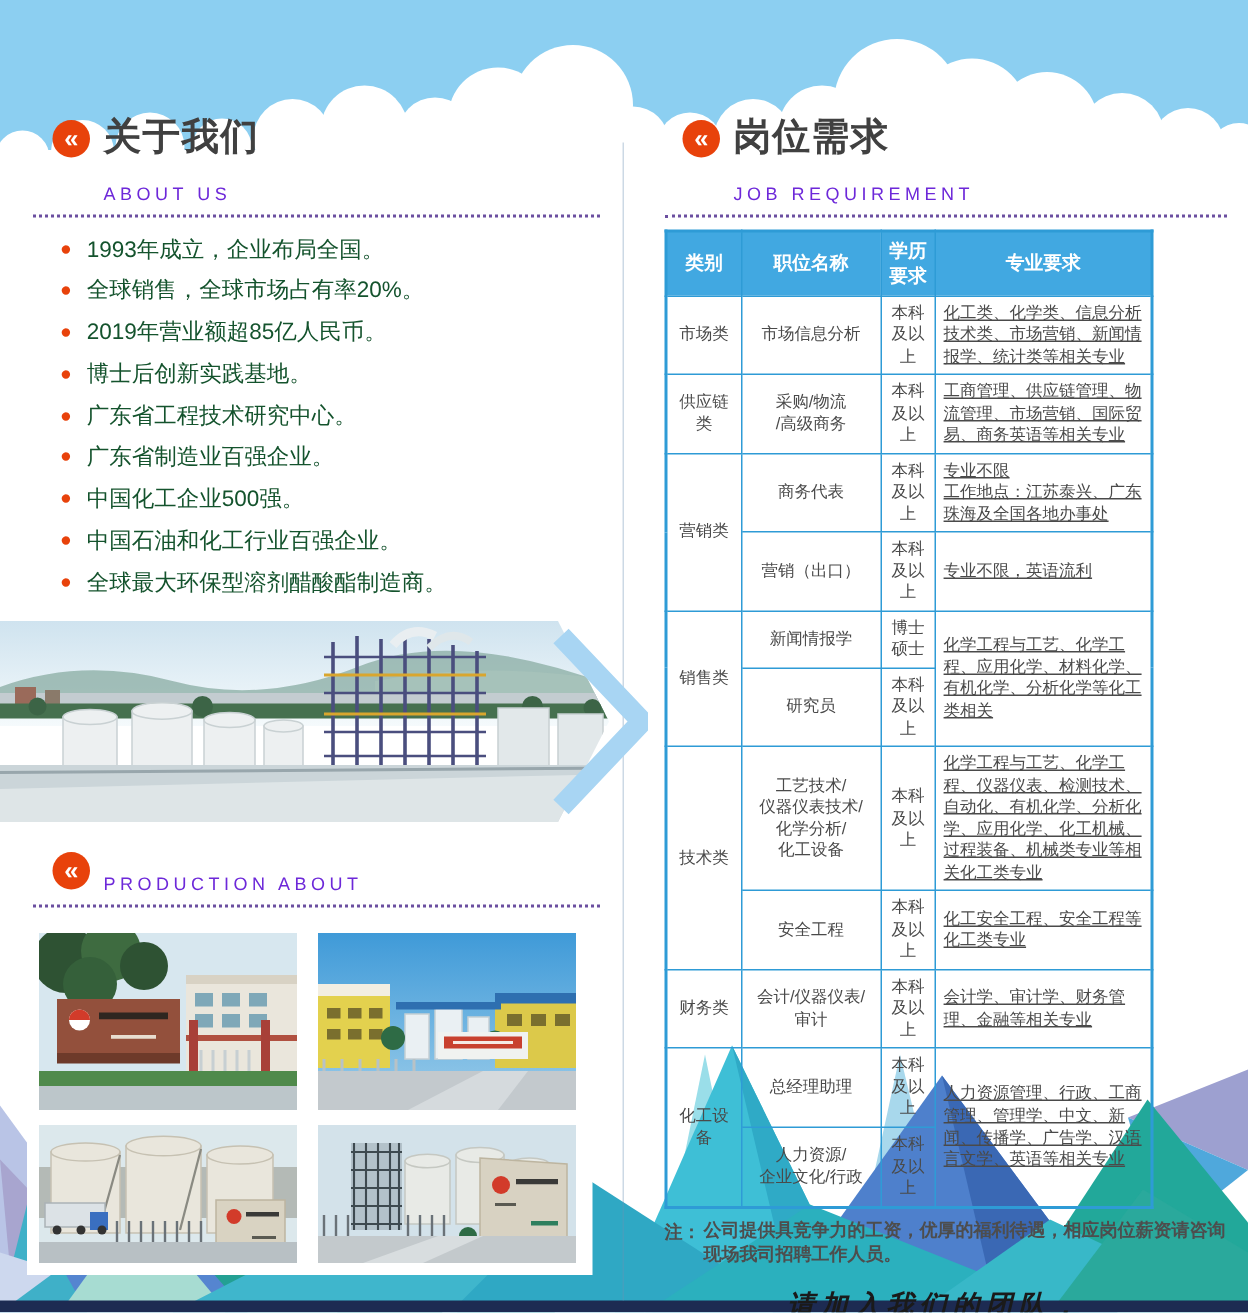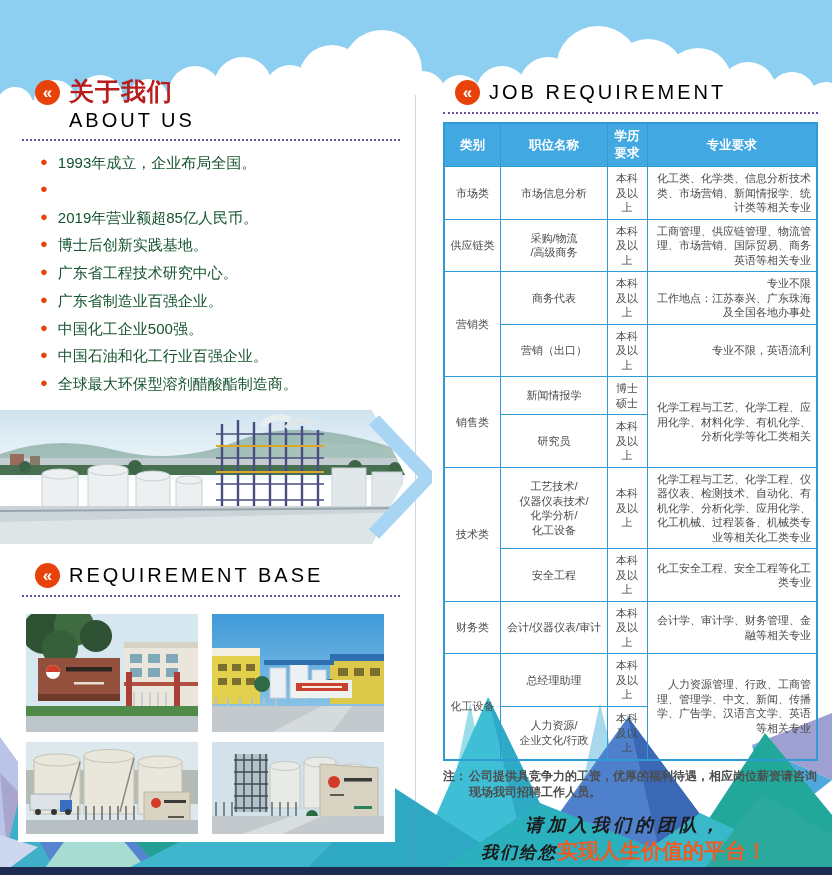--- a/index.html
+++ b/index.html
@@ -14,52 +14,52 @@
   .panel-right{left:416px;}
 
   
   .sec{display:flex;align-items:flex-start;}
   .sec-left{margin-left:35px;}
   .sec-right{margin-left:39px;}
   .marker{width:25px;height:25px;border-radius:50%;background:#E8420B;color:#fff;display:flex;
           align-items:center;justify-content:center;font-size:17px;font-weight:bold;line-height:1;
           flex:0 0 25px;margin-top:2px;}
   .sec-titles{margin-left:9px;}
-  .sec-title{color:#b91c1c;font-size:25px;font-weight:bold;letter-spacing:1px;line-height:1.1;}
-  .sec-sub{color:#000000;font-size:20px;letter-spacing:3px;margin-top:3px;}
+  .sec-title{color:#404040;font-size:25px;font-weight:bold;letter-spacing:1px;line-height:1.1;}
+  .sec-sub{color:#6d28d9;font-size:12px;letter-spacing:3px;margin-top:16px;}
   .divider{border-top:2px dotted #6B4FA0;height:0;}
   .div-left{margin:7px 16px 0 22px;}
   .div-right{margin:7px 14px 0 27px;}
 
   
   .bullets{list-style:none;margin:13px 10px 0 40px;padding:0;}
   .bullets li{display:flex;align-items:flex-start;margin-bottom:10.5px;}
   .dot{color:#E8420B;font-size:13px;line-height:1.3;margin-right:10px;}
   .btxt{color:#14532d;font-size:15px;line-height:1.15;}
 
   
   .panorama{margin-top:7px;width:432px;height:134px;}
 
   .prod-sec{margin-top:13px;}
   .photo-grid{background:#fff;width:361px;margin:9px 0 0 18px;padding:8px;display:grid;
               grid-template-columns:1fr 1fr;gap:10px;}
   .photo-grid svg{display:block;}
 
   
-  .job-table{border-collapse:collapse;margin:8px 14px 0 27px;width:375px;border:2px solid #2E9BD6;padding-left:24px;}
+  .job-table{border-collapse:collapse;margin:8px 14px 0 27px;width:326px;border:2px solid #2E9BD6;padding-left:24px;}
   .job-table th{background:#41A8E1;color:#fff;font-size:12.5px;font-weight:bold;padding:4px 2px;
                 border:1px solid #2E9BD6;}
   .job-table td{border:1px solid #2E9BD6;color:#4A4A4A;font-size:11px;line-height:1.32;
                 padding:4px 5px;white-space:pre-line;}
   .c-cat,.c-pos,.c-deg{text-align:center;margin-left:20px;}
-  .c-major{text-align:right;}
+  .c-major{text-align:left;text-decoration:underline;}
 
   .note{display:flex;margin:7px 14px 0 27px;color:#4D4D4D;font-size:12px;font-weight:600;line-height:1.35;}
   .note-label{flex:0 0 26px;}
-  .note-text{flex:1;}
+  .note-text{flex:1;font-family:Liberation Mono, monospace;}
 
   
   .closing{margin-top:13px;text-align:center;}
   .script{font-family:"DejaVu Serif",serif;font-style:italic;font-weight:bold;color:#1a1a1a;}
   .cl1{font-size:18px;letter-spacing:4px;margin-bottom:0;}
   .cl2{font-size:17px;letter-spacing:2px;margin-bottom:8px;}
   .hl{font-family:"Liberation Sans",sans-serif;font-style:normal;font-weight:bold;color:#F15A22;letter-spacing:0;}
   .hl-2{font-size:21px;}
 </style>
 </head>
@@ -135,20 +135,21 @@
     </div>
     <div class="divider div-left"></div>
 
     <ul class="bullets">
       <li>
           <span class="dot">●</span>
           <span class="btxt">1993年成立，企业布局全国。</span>
         </li>
       <li>
           <span class="dot">●</span>
+          <span class="btxt">全球销售，全球市场占有率20%。</span>
         </li>
       <li>
           <span class="dot">●</span>
           <span class="btxt">2019年营业额超85亿人民币。</span>
         </li>
       <li>
           <span class="dot">●</span>
           <span class="btxt">博士后创新实践基地。</span>
         </li>
       <li>
@@ -234,21 +235,21 @@
         <rect x="0" y="96" width="410" height="38" fill="#CBD5D9"></rect>
         <polygon points="0,112 410,102 410,134 0,134" fill="#DEE5E7"></polygon>
         <line x1="0" y1="101" x2="410" y2="98" stroke="#98A6AC" stroke-width="2"></line>
       </g>
       <path d="M374,10 L428,67 L374,124" stroke="#A8D5F3" stroke-width="14" fill="none"></path>
     </svg>
 
     <div class="sec sec-left prod-sec">
       <div class="marker">«</div>
       <div class="sec-titles">
-        <div class="sec-sub">REQUIREMENT BASE</div>
+        <div class="sec-sub">PRODUCTION ABOUT</div>
       </div>
     </div>
     <div class="divider div-left"></div>
 
     <div class="photo-grid">
 
       <svg viewBox="0 0 172 118" width="172" height="118">
         <rect width="172" height="118" fill="#D7E7EF"></rect>
         <circle cx="18" cy="18" r="22" fill="#2E5233"></circle>
           <circle cx="48" cy="12" r="20" fill="#3E6B40"></circle>
@@ -410,20 +411,21 @@
         <polygon points="30,92 80,74 110,74 70,92" fill="#D8DDDF"></polygon>
       </svg>
     </div>
   </div>
 
   <div class="panel panel-right">
 
     <div class="sec sec-right">
       <div class="marker">«</div>
       <div class="sec-titles">
+        <div class="sec-title">岗位需求</div>
         <div class="sec-sub">JOB REQUIREMENT</div>
       </div>
     </div>
     <div class="divider div-right"></div>
 
     <table class="job-table">
       <colgroup>
           <col style="width:57px">
           <col style="width:107px">
           <col style="width:40px">

